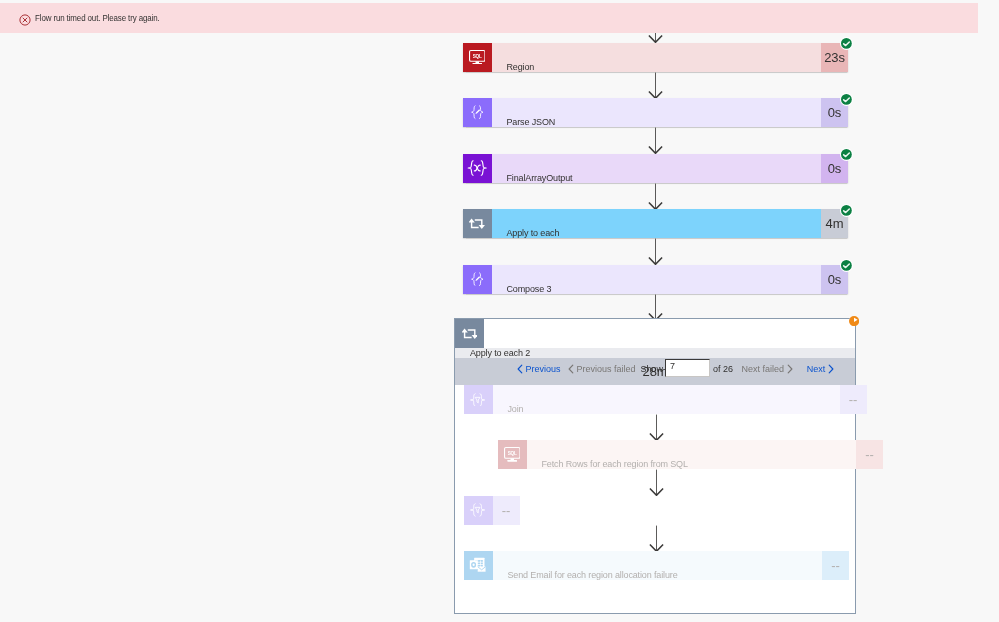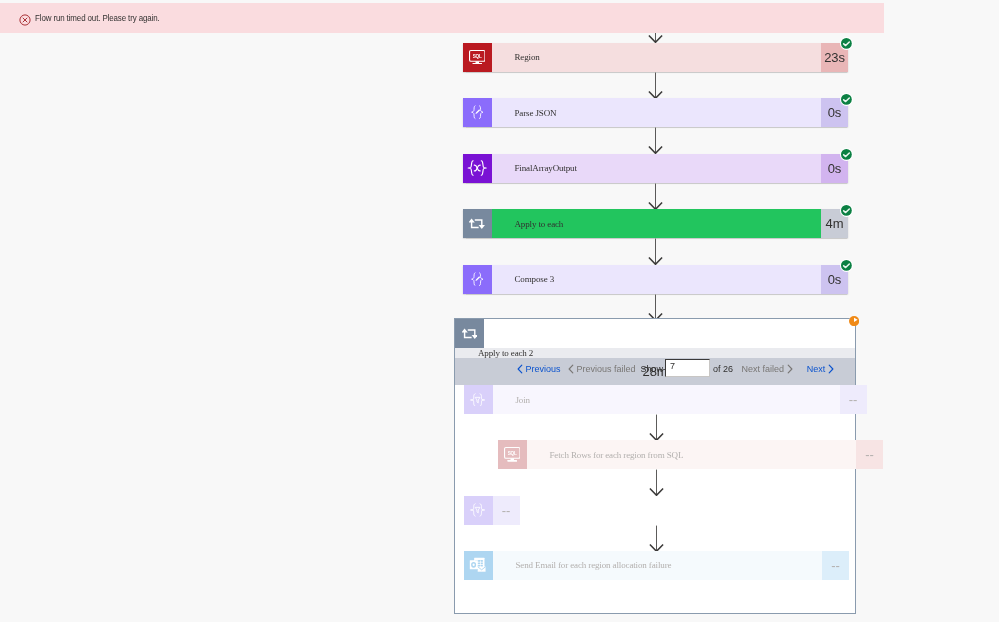--- a/index.html
+++ b/index.html
@@ -2,31 +2,31 @@
 <html><head>
 <meta charset="utf-8">
 <title>Flow run</title>
 <style>
   html,body{margin:0;padding:0;}
   body{width:999px;height:622px;background:#f8f8f8;font-family:"Liberation Sans",sans-serif;overflow:hidden;
        -webkit-font-smoothing:antialiased;}
   #stage{position:relative;width:999px;height:622px;background:#f8f8f8;}
 
   
-  .banner{position:absolute;left:0;top:3px;width:884px;height:30px;background:#fadcdf;z-index:20;
+  .banner{position:absolute;left:0;top:3px;width:978px;height:30px;background:#fadcdf;z-index:20;
           display:flex;align-items:center;}
   .banner-icon{margin-left:18.5px;width:12px;height:12px;display:block;}
   .banner-text{margin-left:4.1px;font-size:8.2px;color:#323130;letter-spacing:-0.12px;display:inline-block;transform:scaleX(0.97);transform-origin:left center;}
 
   
   .node{position:absolute;height:29px;display:flex;align-items:stretch;
         box-shadow:0 0.6px 1.0px rgba(0,0,0,.14),0 1.3px 2.2px rgba(0,0,0,.10);}
   .node-icon{width:29px;height:29px;flex:0 0 29px;display:flex;align-items:center;justify-content:center;}
   .node-icon svg{display:block;}
-  .node-body{flex:1 1 auto;display:flex;align-items:center;padding-left:23px;font-family:Liberation Serif, serif;}
+  .node-body{flex:1 1 auto;display:flex;align-items:flex-end;padding-left:15px;}
   .node-title{font-size:9px;color:#323130;white-space:nowrap;letter-spacing:-0.135px;}
   .node-dur{flex:0 0 27px;display:flex;align-items:center;justify-content:center;font-size:13px;color:#323130;letter-spacing:-0.1px;}
   .badge{position:absolute;width:13px;height:13px;border-radius:50%;top:-5.4px;right:-5.1px;
          background:#fff;display:flex;align-items:center;justify-content:center;}
   .badge svg{display:block;}
 
   
   .arrow{position:absolute;width:15px;}
   .arrow svg{display:block;}
 
@@ -147,21 +147,21 @@
       </div>
       <div class="node" style="left: 462.5px; top: 209px; width: 385.5px;">
         <div class="node-icon" style="background:#78899e;">
           <svg width="15.4" height="11.4" viewBox="0 0 15.5 11.5">
    <path d="M5.8 2.0 L12.9 2.0 L12.9 7.6" fill="none" stroke="#fff" stroke-width="1.45" stroke-linejoin="miter" stroke-linecap="butt"></path>
    <path d="M12.9 11.1 L9.7 7.0 L16.1 7.0 Z" fill="#fff"></path>
    <path d="M9.7 9.5 L2.6 9.5 L2.6 3.9" fill="none" stroke="#fff" stroke-width="1.45" stroke-linejoin="miter" stroke-linecap="butt"></path>
    <path d="M2.6 0.4 L5.8 4.5 L-0.6 4.5 Z" fill="#fff"></path>
  </svg>
         </div>
-        <div class="node-body" style="background:#22c55e;">
+        <div class="node-body" style="background:#7dd3fc;">
           <span class="node-title">Apply to each</span>
         </div>
         <div class="node-dur" style="background:#c8ccd6;flex-basis:27px;">4m</div>
         <div class="badge">
           <svg width="10.8" height="10.8" viewBox="0 0 16 16">
   <circle cx="8" cy="8" r="8" fill="#0b8043"></circle>
   <path d="M4.0 8.6 L6.9 11.2 L12.3 6.0" fill="none" stroke="#e9f7ee" stroke-width="2.3" stroke-linecap="round" stroke-linejoin="round"></path>
           </svg>
         </div>
       </div>

